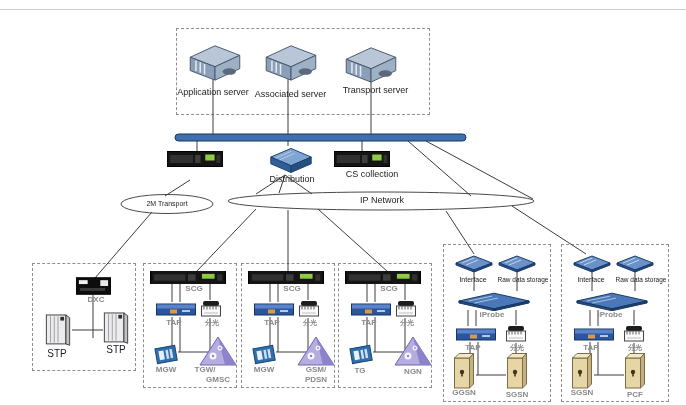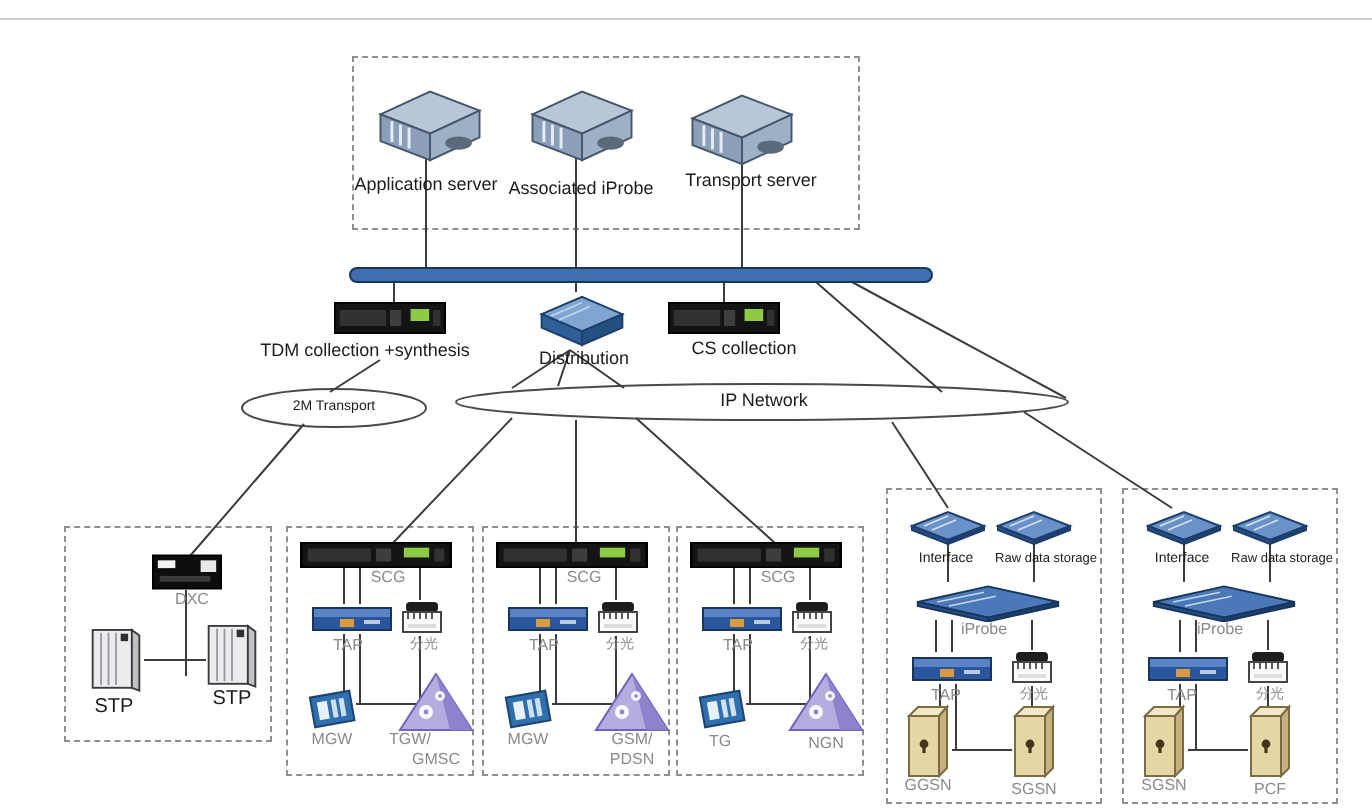--- a/index.html
+++ b/index.html
@@ -4,21 +4,21 @@
 <style>
   html,body{margin:0;padding:0;background:#fff;}
   .stage{position:relative;width:686px;height:405px;background:#fff;overflow:hidden;
          font-family:"Liberation Sans",sans-serif;}
   .topline{position:absolute;left:0;top:9px;width:686px;height:1px;background:#cfcfcf;}
   .box{position:absolute;border:1px dashed #8f8f8f;}
   .dev{position:absolute;}
   .dev svg{display:block;width:100%;height:100%;}
   .wires{position:absolute;left:0;top:0;}
   .lbl{position:absolute;color:#1c1c1c;font-size:9px;line-height:1.05;text-align:center;white-space:nowrap;}
-  .g{color:#8a8a8a;}
+  .g{color:#8a8a8a;font-weight:bold;}
   .s8{font-size:8px;}
   .s7{font-size:7px;}
   .s65{font-size:6.5px;}
   .s10{font-size:10px;}
 </style>
 </head>
 <body>
 
 <div class="stage">
   <div class="topline"></div>
@@ -329,24 +329,23 @@
         <use href="#tan"></use>
       </svg>
     </div>
   <div class="dev" style="left:623px;top:351px;width:24px;height:40px">
       <svg>
         <use href="#tan"></use>
       </svg>
     </div>
 
   <div class="lbl" style="left:168px;top:88px;width:90px">Application server</div>
-  <div class="lbl" style="left:248px;top:90px;width:85px">Associated iProbe</div>
+  <div class="lbl" style="left:248px;top:90px;width:85px">Associated server</div>
   <div class="lbl" style="left:333px;top:86px;width:85px">Transport server</div>
 
-  <div class="lbl" style="left:115px;top:171px;width:135px">TDM collection +synthesis</div>
   <div class="lbl" style="left:262px;top:175px;width:60px">Distribution</div>
   <div class="lbl" style="left:340px;top:170px;width:64px">CS collection</div>
   <div class="lbl s7" style="left:124px;top:200px;width:86px">2M Transport</div>
   <div class="lbl" style="left:352px;top:196px;width:60px">IP Network</div>
 
   <div class="lbl g s8" style="left:84px;top:296px;width:24px">DXC</div>
   <div class="lbl s10" style="left:42px;top:349px;width:30px">STP</div>
   <div class="lbl s10" style="left:101px;top:345px;width:30px">STP</div>
 
   <div class="lbl g s8" style="left:179px;top:285px;width:30px">SCG</div>

